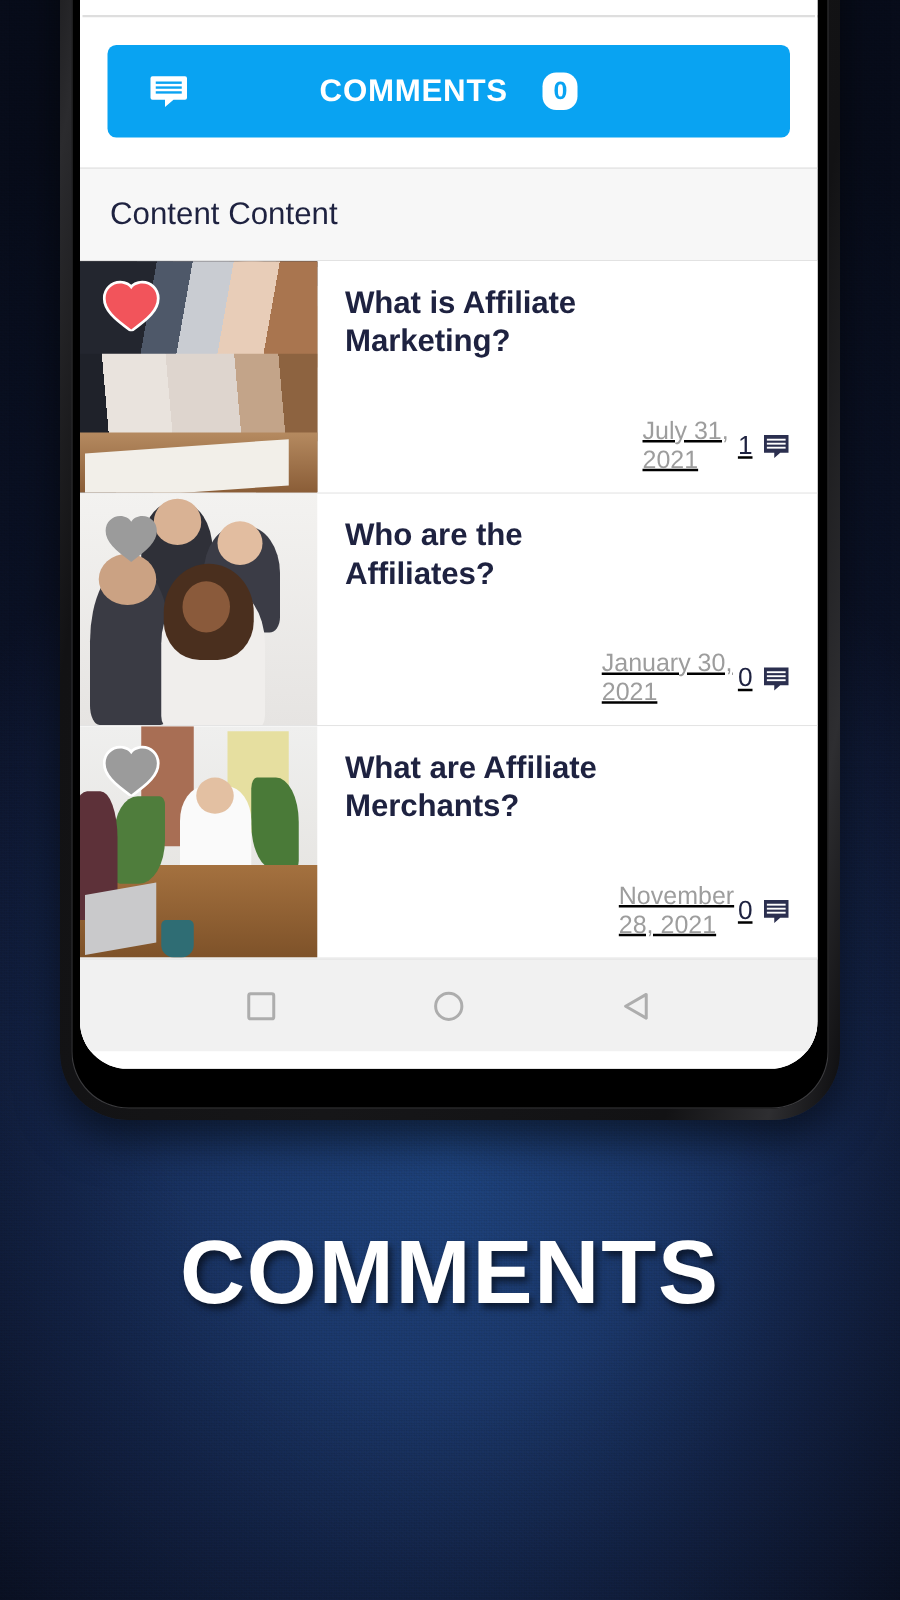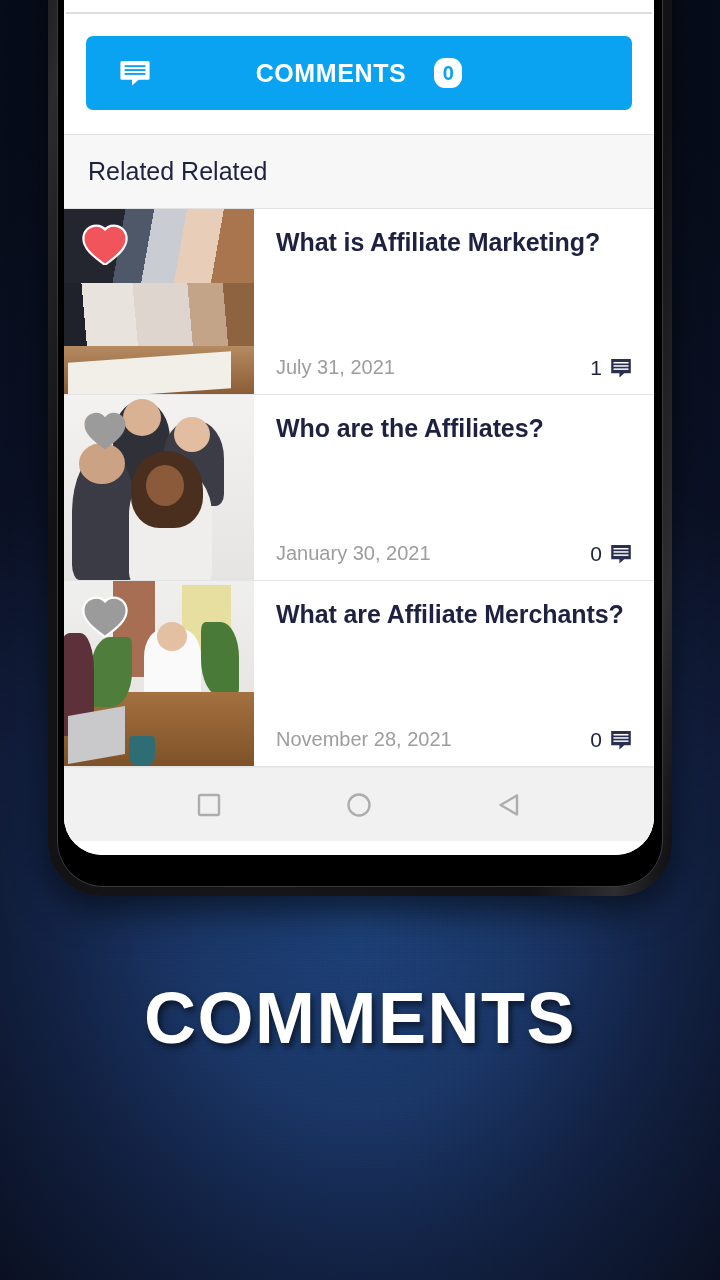--- a/index.html
+++ b/index.html
@@ -162,36 +162,37 @@
   .heart {
     position: absolute;
     left: 18px;
     top: 14px;
     width: 46px;
     height: 42px;
   }
   .item-body {
     flex: 1;
     display: flex;
-    flex-direction: column;
+    flex-direction: row;
     padding: 18px 22px 14px 22px;
     min-width: 0;
   }
   .item-title {
     font-size: 25px;
     line-height: 1.22;
     color: #1e2240;
     font-weight: bold;
     letter-spacing: -0.1px;
   }
   .item-meta {
     margin-top: auto;
     display: flex;
-    align-items: flex-start;
+    align-items: center;
     justify-content: space-between;
+    text-decoration: underline;
   }
   .item-date {
     font-size: 20px;
     color: #9d9d9d;
   }
   .item-comments {
     display: flex;
     align-items: center;
     gap: 8px;
     color: #1e2240;
@@ -295,21 +296,21 @@
                 <rect x="4.6" y="13.0" width="20.8" height="1.9" fill="#09a3f2"></rect>
               </svg>
             </span>
             <span class="comments-center">
               <span class="comments-label">COMMENTS</span>
               <span class="comments-count">0</span>
             </span>
           </button>
         </div>
 
-        <div class="related-header">Related Related</div>
+        <div class="related-header">Content Content</div>
 
         <div class="related-list">
 
           <div class="related-item">
             <div class="thumb">
               <div class="thumb-img ph1">
                 <div class="ph1-top"></div>
                   <div class="ph1-mid"></div>
                   <div class="ph1-bot"></div>
                   <div class="ph1-paper"></div>

